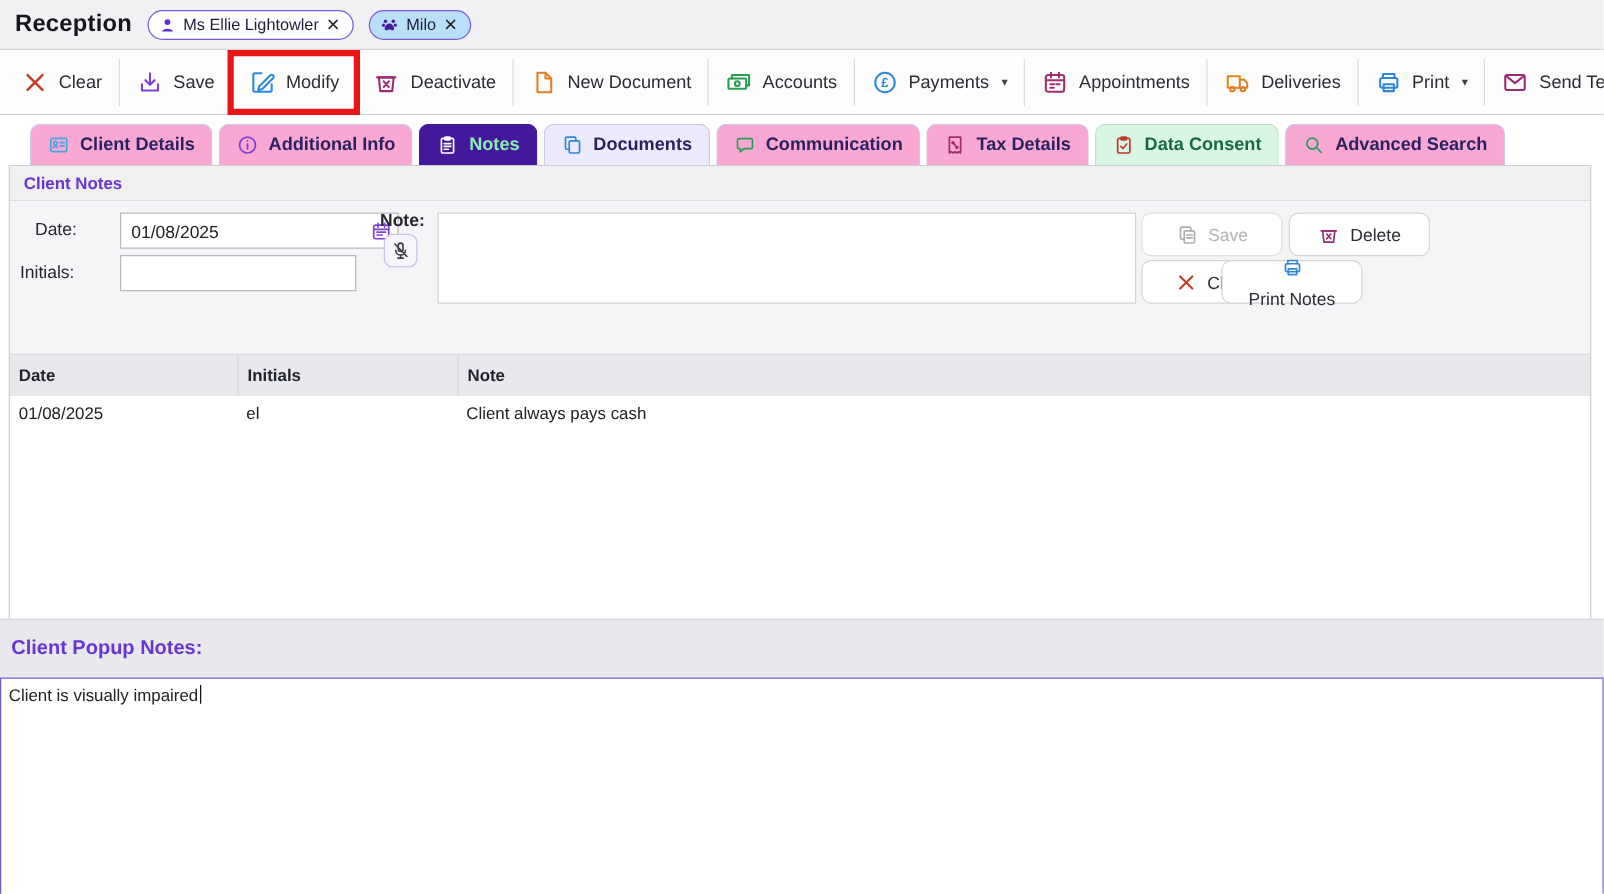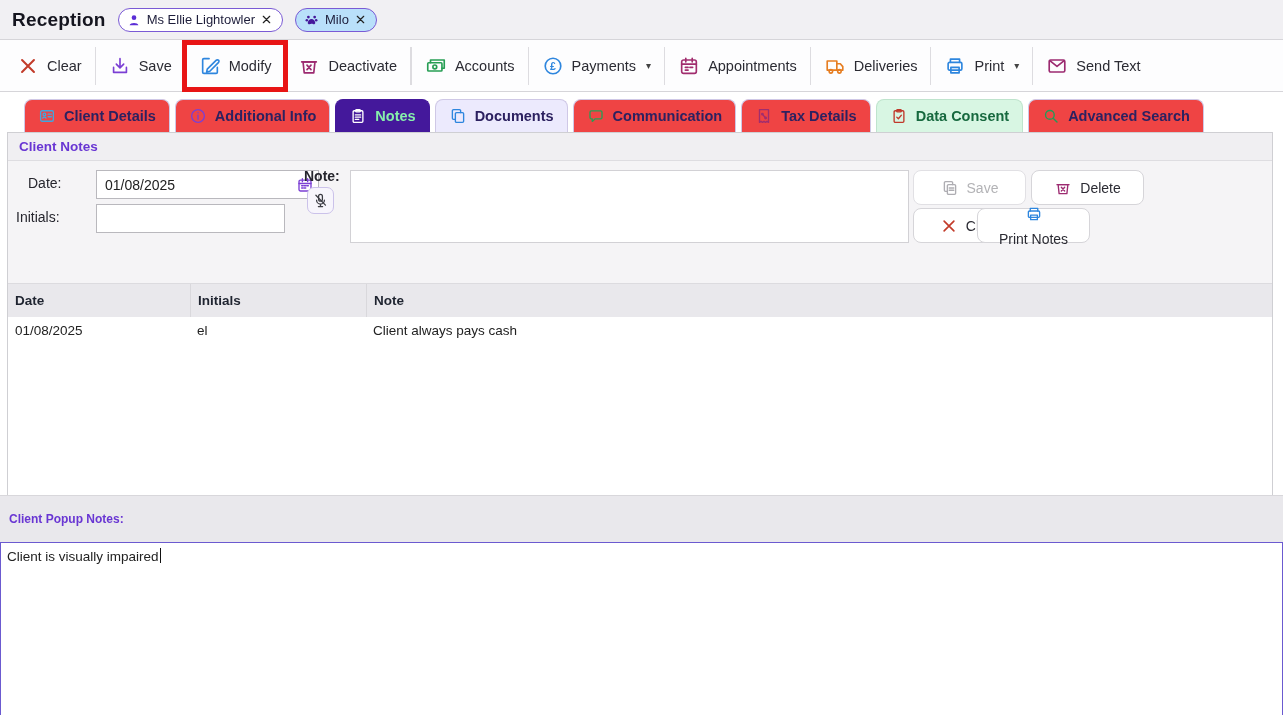--- a/index.html
+++ b/index.html
@@ -24,21 +24,21 @@
   .tsep { width:1px; height:38px; background:#dddce0; flex:0 0 1px; }
   .ticon { display:flex; width:22px; height:22px; }
   .caret { font-size:10px; color:#444; margin-left:2px; }
   .red-box { position:absolute; left:-4px; right:-4px; top:-6px; bottom:-6px;
     border:5px solid #e81515; pointer-events:none; z-index:5; }
 
   
   .tabbar { height:40px; background:#fff; display:flex; align-items:flex-end;
     gap:5px; padding-left:24px; }
   .tab { height:33px; border:1px solid #cfc8e6; border-bottom:none;
-    border-radius:8px 8px 0 0; background:#ef4444; display:flex; align-items:center;
+    border-radius:8px 8px 0 0; background:#f9a8d4; display:flex; align-items:center;
     gap:8px; padding:0 13px; font-size:14.5px; font-weight:bold; color:#2c2160;
     cursor:pointer; }
   .tab--active { background:#44189b; border-color:#44189b; color:#86efac; }
   .tab--documents { background:#eceafd; }
   .tab--consent { background:#d8f6e3; border-color:#bfe4cd; color:#17693f; }
   .tab .ticon { width:18px; height:18px; }
 
   
   .panel { margin:0 10px 0 7px; border:1px solid #cfcfd3; border-bottom:none; }
   .section-header { height:28px; background:#f0eff2; border-bottom:1px solid #deddE1;
@@ -71,21 +71,21 @@
   .tbl-head .cell { padding-left:7px; height:100%; display:flex; align-items:center; }
   .tbl-head .cell + .cell { border-left:1px solid #d9d8dc; }
   .tbl-body { height:178px; background:#fff; }
   .tbl-row { height:27px; display:grid; grid-template-columns:182px 176px 1fr;
     align-items:center; font-size:13.5px; font-weight:500; color:#222; cursor:pointer; }
   .tbl-row .cell { padding-left:7px; }
 
   
   .popup-header { height:47px; background:#e9e8ec; border-top:1px solid #d8d7db;
     display:flex; align-items:center; padding-left:9px;
-    font-size:12px; font-weight:600; color:#6936d3; }
+    font-size:16px; font-weight:600; color:#6936d3; }
   .popup-box { height:176px; background:#fff; border:1.5px solid #6b5ad0;
     padding:5px 6px; font-size:13.5px; font-weight:500; color:#222; cursor:text; }
   .caret-bar { display:inline-block; width:1.5px; height:15px; background:#111;
     vertical-align:-2px; margin-left:1px; animation:blink 1s step-end infinite; }
   @keyframes blink { 50% { opacity:0; } }
 
   svg { stroke:currentColor; fill:none; stroke-width:1.8; stroke-linecap:round;
     stroke-linejoin:round; width:100%; height:100%; }
 </style>
 </head>
@@ -167,20 +167,29 @@
       <svg viewBox="0 0 24 24">
           <path d="M5.5 7.5l1.3 12h10.4l1.3-12z"></path>
           <path d="M4 7.5h16"></path>
           <path d="M9.8 11l4.4 5M14.2 11l-4.4 5"></path>
         </svg>
       </span>
     <span>Deactivate</span>
   </div>
   <div class="tsep"></div>
 
+  <div class="titem">
+    <span class="ticon" style="color:#e67e22">
+      <svg viewBox="0 0 24 24">
+          <path d="M6.5 3.5h7l5 5v12h-12z"></path>
+          <path d="M13.5 3.5v5h5"></path>
+        </svg>
+      </span>
+    <span>New Document</span>
+  </div>
   <div class="tsep"></div>
 
   <div class="titem">
     <span class="ticon" style="color:#279e54">
       <svg viewBox="0 0 24 24">
           <path d="M6 8.5V5.5h15v9h-2.5"></path>
           <rect x="3" y="8.5" width="15.5" height="9" rx="1"></rect>
           <circle cx="10.7" cy="13" r="2.1"></circle>
         </svg>
       </span>

